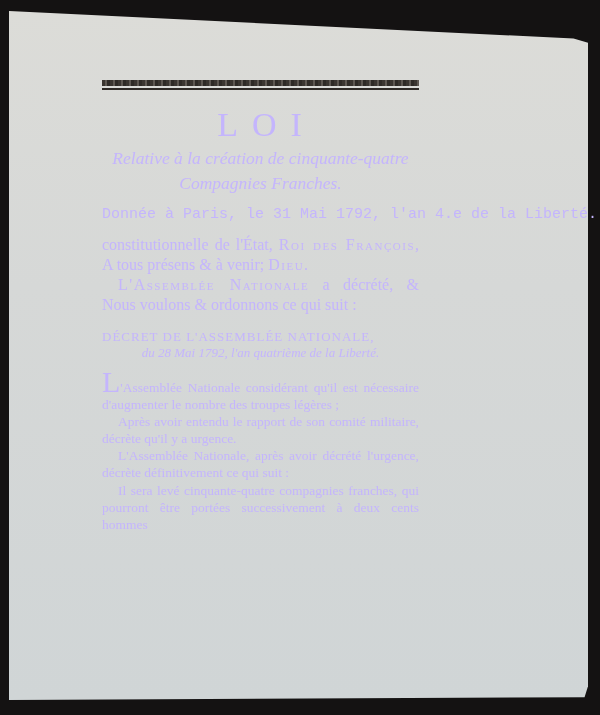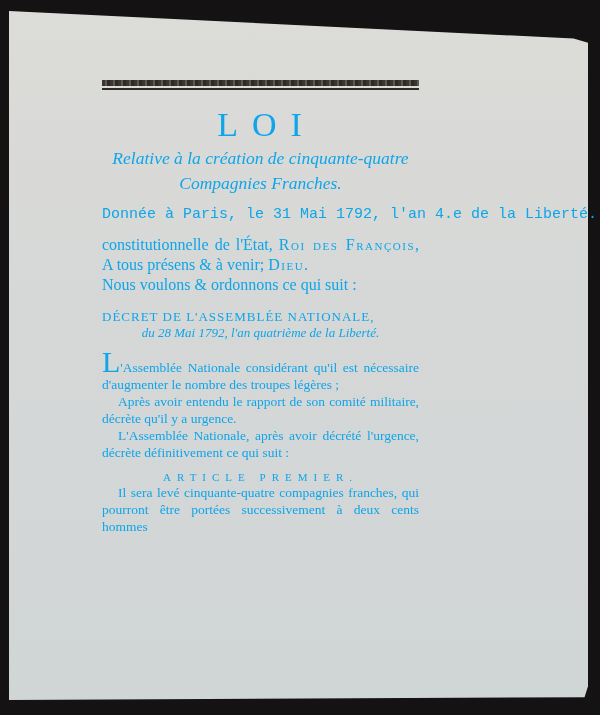--- a/index.html
+++ b/index.html
@@ -13,21 +13,21 @@
     position:absolute;
     left:9px; top:11px;
     width:579px; height:689px;
     background:linear-gradient(180deg,#dcdcd8 0%,#d6d8d7 40%,#d0d5d6 100%);
     clip-path:polygon(0 0, 97.5% 4%, 100% 4.6%, 100% 98%, 99.4% 99.6%, 0 100%);
     box-shadow:0 0 2px rgba(0,0,0,.5);
   }
   .content {
     position:absolute;
     left:102px; top:80px; width:317px;
-    color:#0ea5e9;
+    color:#c4b5fd;
   }
   .rule-thick {
     height:6px;
     background:repeating-linear-gradient(90deg,#3a3530 0 3px,#5e5852 3px 5px,#2e2a26 5px 8px);
   }
   .rule-thin { height:2px; background:#2e2a26; margin-top:2px; }
   .title {
     text-align:center; font-family:"Liberation Serif", serif;
     font-size:34px; letter-spacing:14px; margin-top:16px; line-height:38px;
     padding-left:12px; font-weight:normal;
@@ -77,31 +77,31 @@
 
   <div class="title">LOI</div>
   <div class="subtitle">Relative à la création de cinquante-quatre</div>
   <div class="subtitle">Compagnies Franches.</div>
 
   <div class="given">Donnée à Paris, le 31 Mai 1792, l'an 4.e de la Liberté.</div>
 
   <div class="louis-block">
     <div class="p"><span>constitutionnelle de l'État, </span><span class="sc">Roi des François</span><span>,</span></div>
     <div class="p last"><span>A tous présens &amp; à venir; </span><span class="sc">Dieu</span><span>.</span></div>
+    <div class="p indent"><span class="sc">L'Assemblée Nationale</span><span> a décrété, &amp;</span></div>
     <div class="p last">Nous voulons &amp; ordonnons ce qui suit :</div>
   </div>
 
   <div class="decret-head">DÉCRET DE L'ASSEMBLÉE NATIONALE,</div>
   <div class="decret-date">du 28 Mai 1792, l'an quatrième de la Liberté.</div>
 
   <div class="body-block">
     <div class="b"><span class="dropL">L</span><span>'Assemblée Nationale considérant qu'il est nécessaire</span></div>
     <div class="b last">d'augmenter le nombre des troupes légères ;</div>
     <div class="b indent">Après avoir entendu le rapport de son comité militaire,</div>
     <div class="b last">décrète qu'il y a urgence.</div>
     <div class="b indent">L'Assemblée Nationale, après avoir décrété l'urgence,</div>
     <div class="b last">décrète définitivement ce qui suit :</div>
   </div>
 
-  <div class="article">ARTICLE PREMIER.</div>
   <div class="b indent mt2">Il sera levé cinquante-quatre compagnies franches, qui</div>
   <div class="b">pourront être portées successivement à deux cents hommes</div>
 </div>
 
 </body></html>

